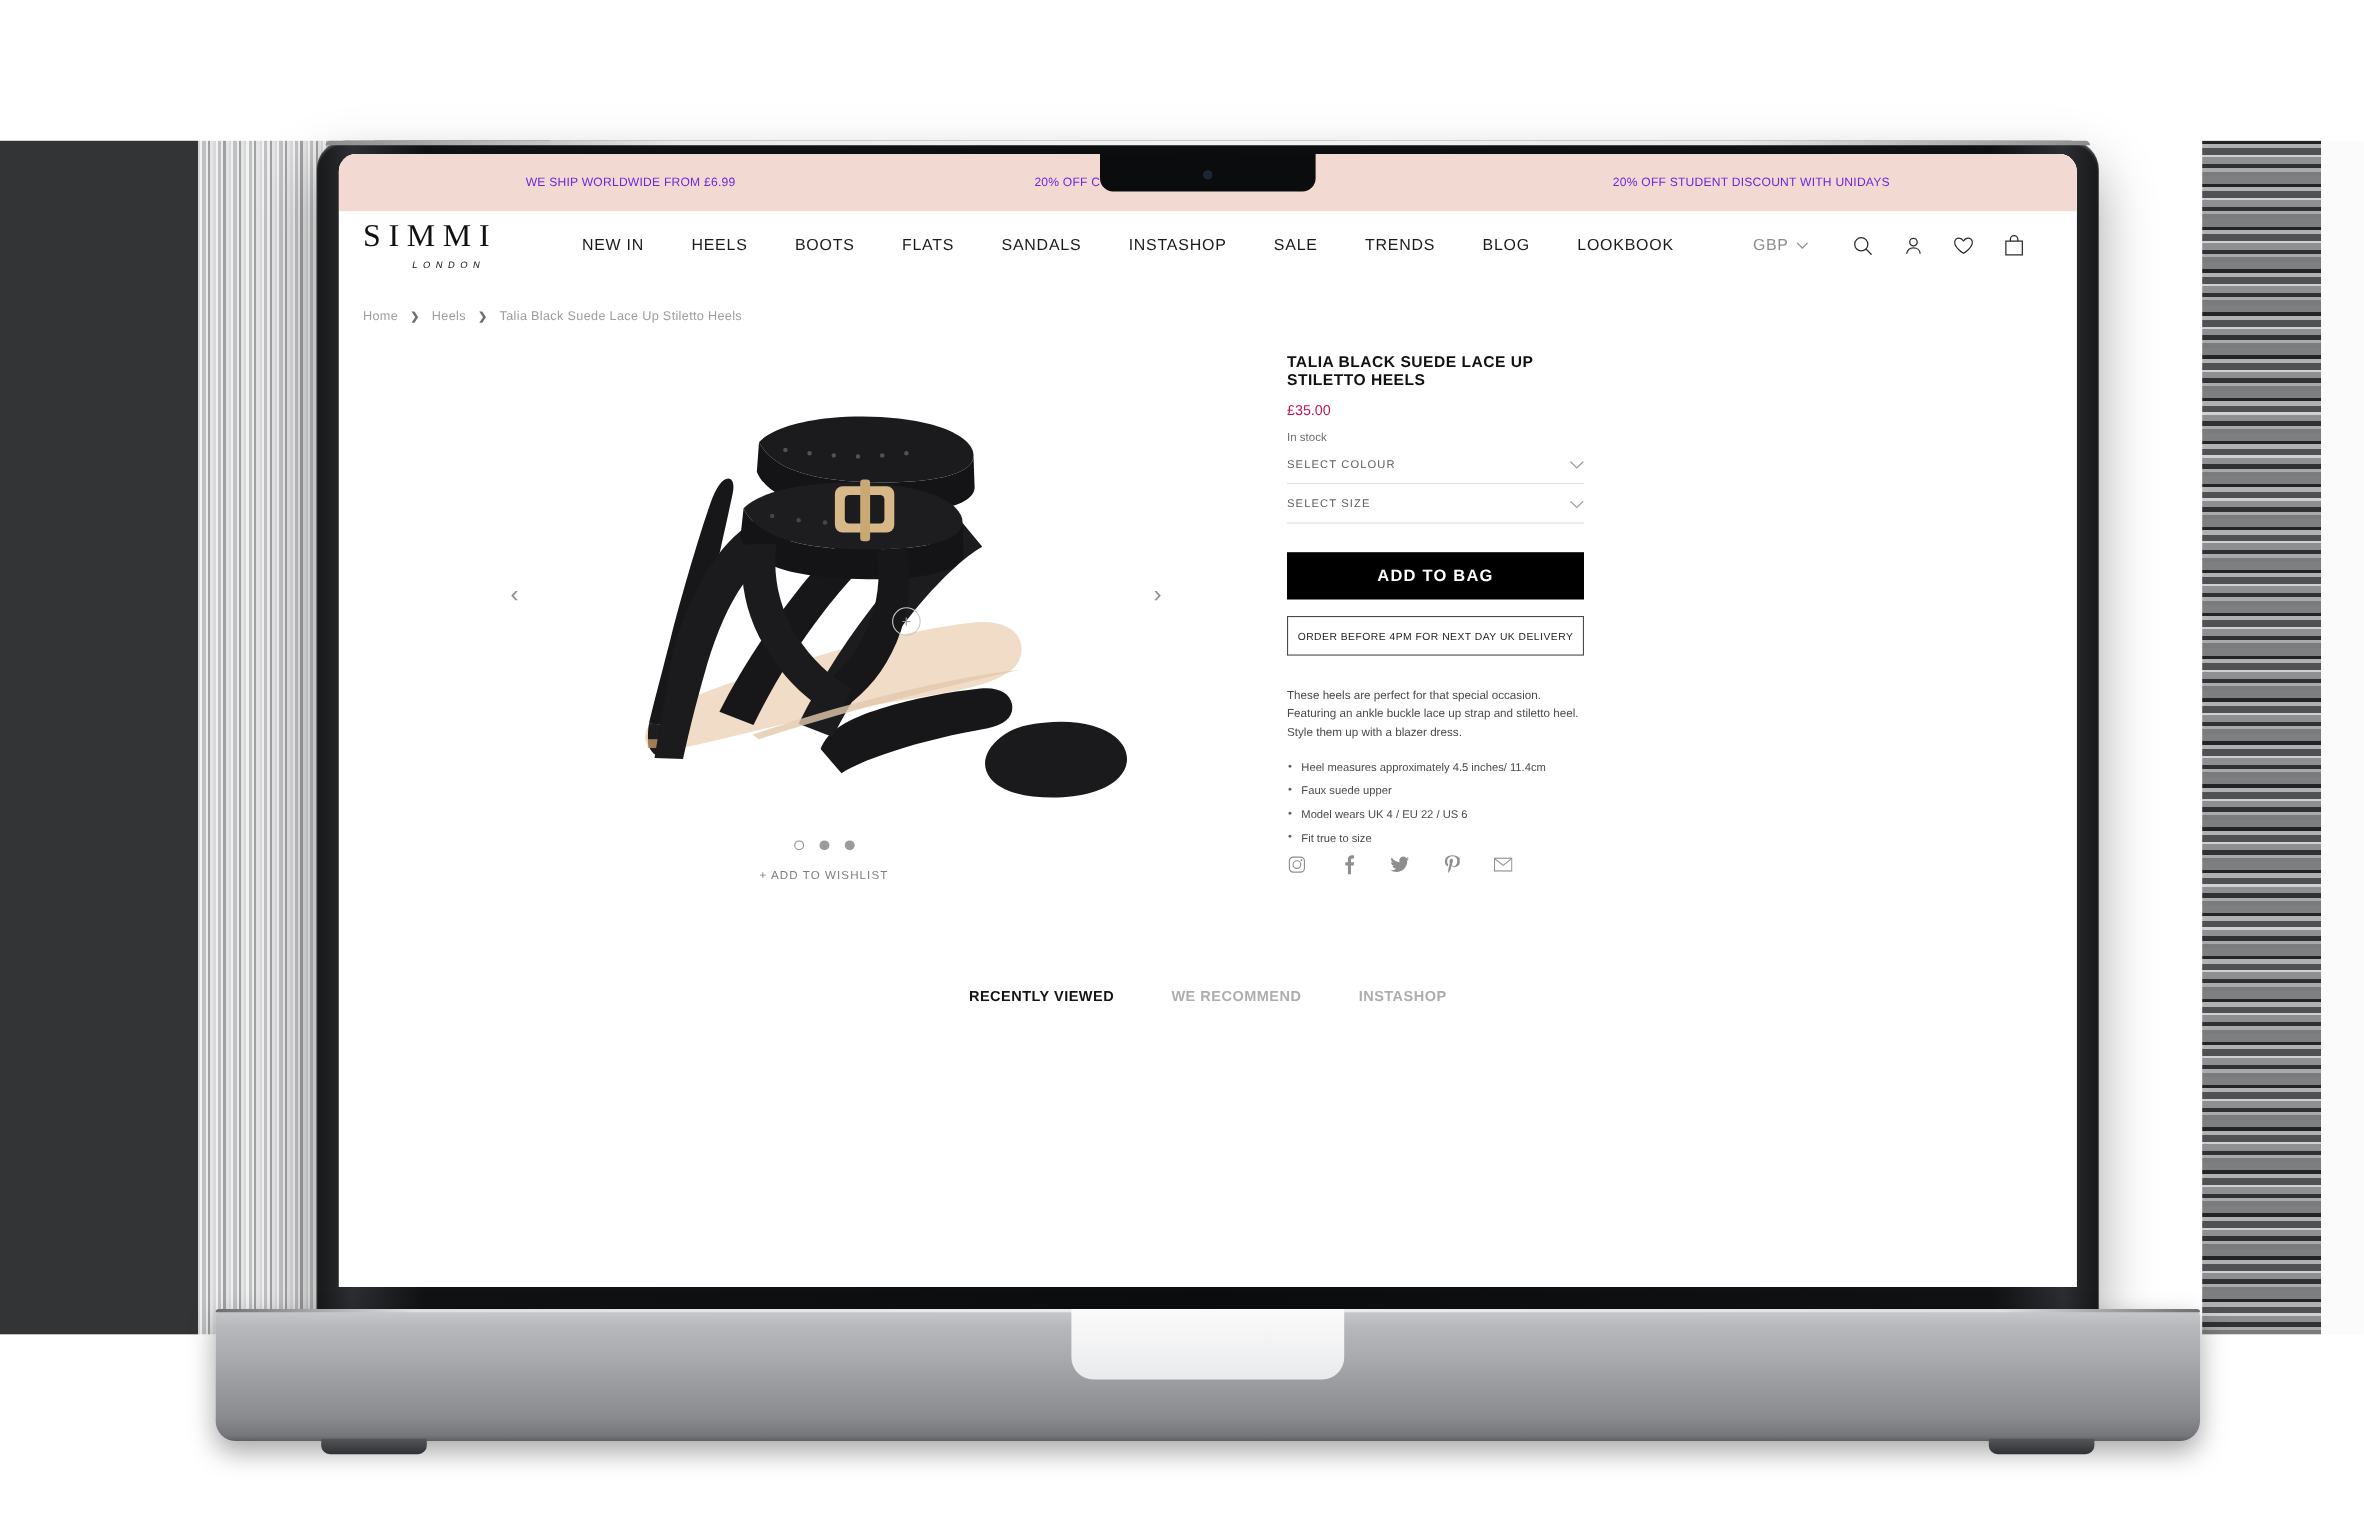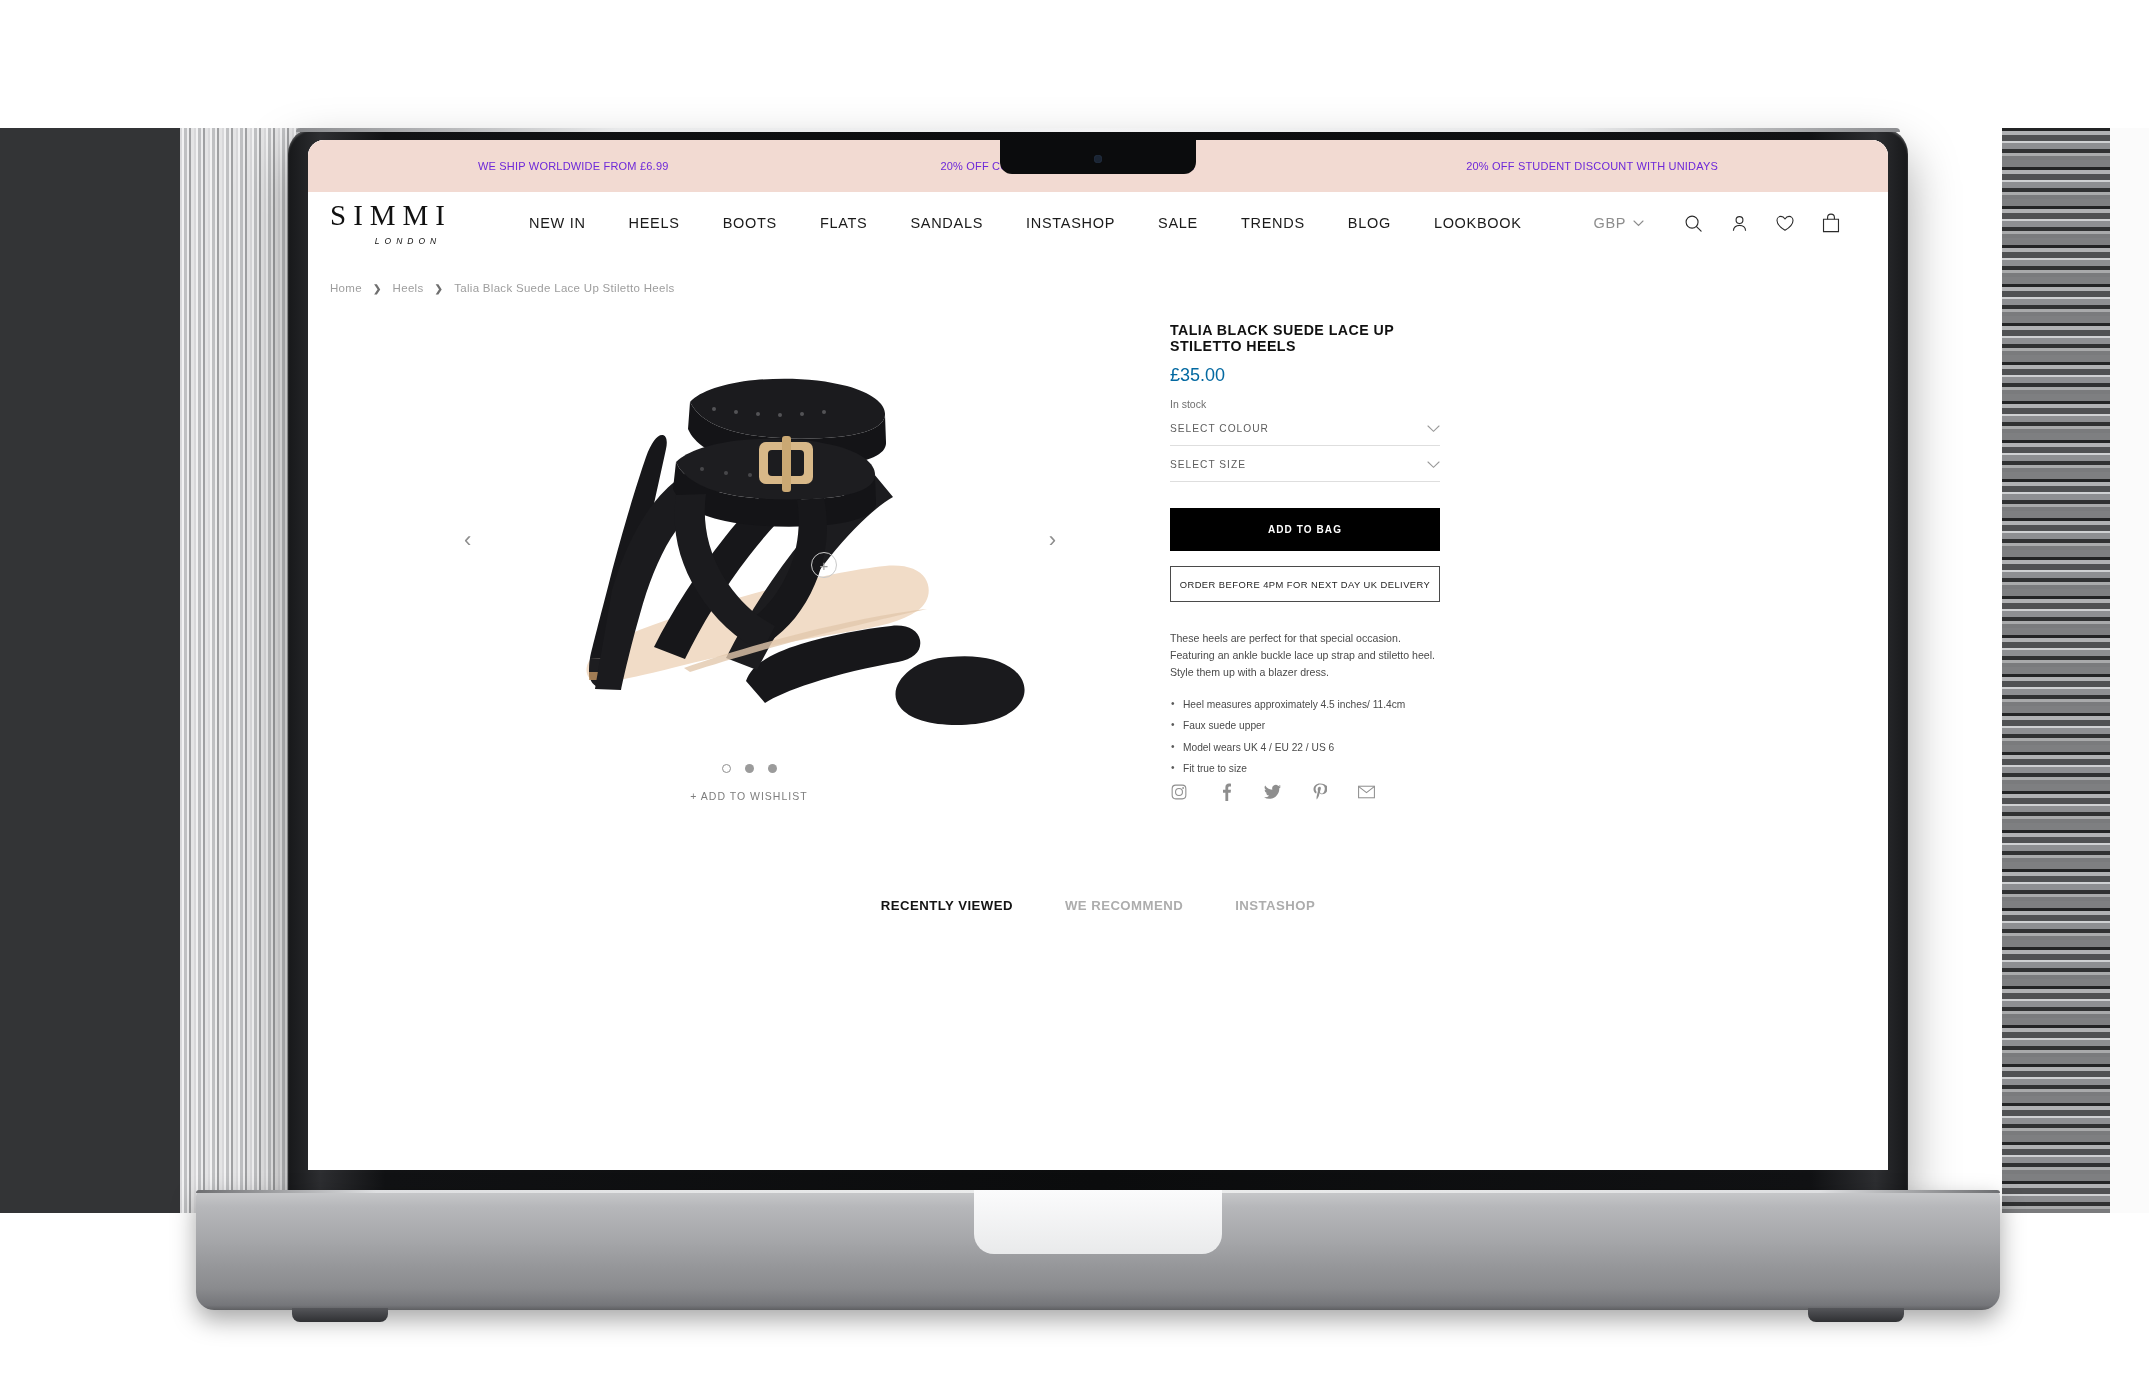--- a/index.html
+++ b/index.html
@@ -90,31 +90,31 @@
       border-radius:50%; color:#9a9a9a; font-size:15px; display:flex; align-items:center; justify-content:center; cursor:pointer; }
   .dots { position:absolute; left:0; right:0; top:462px; display:flex; justify-content:center; gap:14px; }
   .dot { width:9px; height:9px; border-radius:50%; background:#9b9b9b; }
   .dot.hollow { background:transparent; border:1px solid #8f8f8f; }
   .wishlist-link { position:absolute; left:0; right:0; top:488px; text-align:center; font-size:10.5px;
       letter-spacing:1px; color:#7d7d7d; cursor:pointer; }
 
   
   .details { width:270px; margin-left:26px; padding-top:20px; }
   .p-title { font-size:14.2px; font-weight:700; letter-spacing:.45px; color:#111; }
-  .p-price { font-size:18px; color:#0369a1; margin-top:11px; font-weight:400; }
+  .p-price { font-size:13px; color:#be185d; margin-top:11px; font-weight:400; }
   .p-stock { font-size:10.5px; color:#6f6f6f; margin-top:12px; }
 
   .selector { margin-top:0; border-bottom:1px solid #dedede; padding:13px 0 11px 0;
       display:flex; align-items:center; justify-content:space-between; cursor:pointer; }
   .selector:first-of-type { margin-top:28px; }
   .selector .lbl { font-size:10.2px; letter-spacing:1px; color:#5d5d5d; }
   .selector .chev { color:#9a9a9a; font-size:11px; }
 
   .add-bag { margin-top:26px; height:43px; background:#000; color:#fff; display:flex; align-items:center;
-      justify-content:center; font-size:10px; font-weight:700; letter-spacing:1.1px; cursor:pointer; }
+      justify-content:center; font-size:15px; font-weight:700; letter-spacing:1.1px; cursor:pointer; }
   .next-day { margin-top:15px; height:36px; border:1px solid #4a4a4a; display:flex; align-items:center;
       justify-content:center; font-size:9.4px; font-weight:400; letter-spacing:.45px; color:#1d1d1d; cursor:pointer; }
 
   .p-desc { margin-top:28px; font-size:10.6px; line-height:1.62; color:#4a4a4a; }
   .p-bullets { margin-top:18px; list-style:none; }
   .p-bullets li { font-size:10.2px; color:#4a4a4a; line-height:1.08; padding-left:13px; position:relative; margin-bottom:10px; }
   .p-bullets li:before { content:"•"; position:absolute; left:1px; top:-1px; color:#5a5a5a; }
 
   .info-links { margin-top:16px; }
   .info-links div { font-size:9.6px; letter-spacing:.9px; color:#6e6e6e; margin-bottom:17px; cursor:pointer; }

